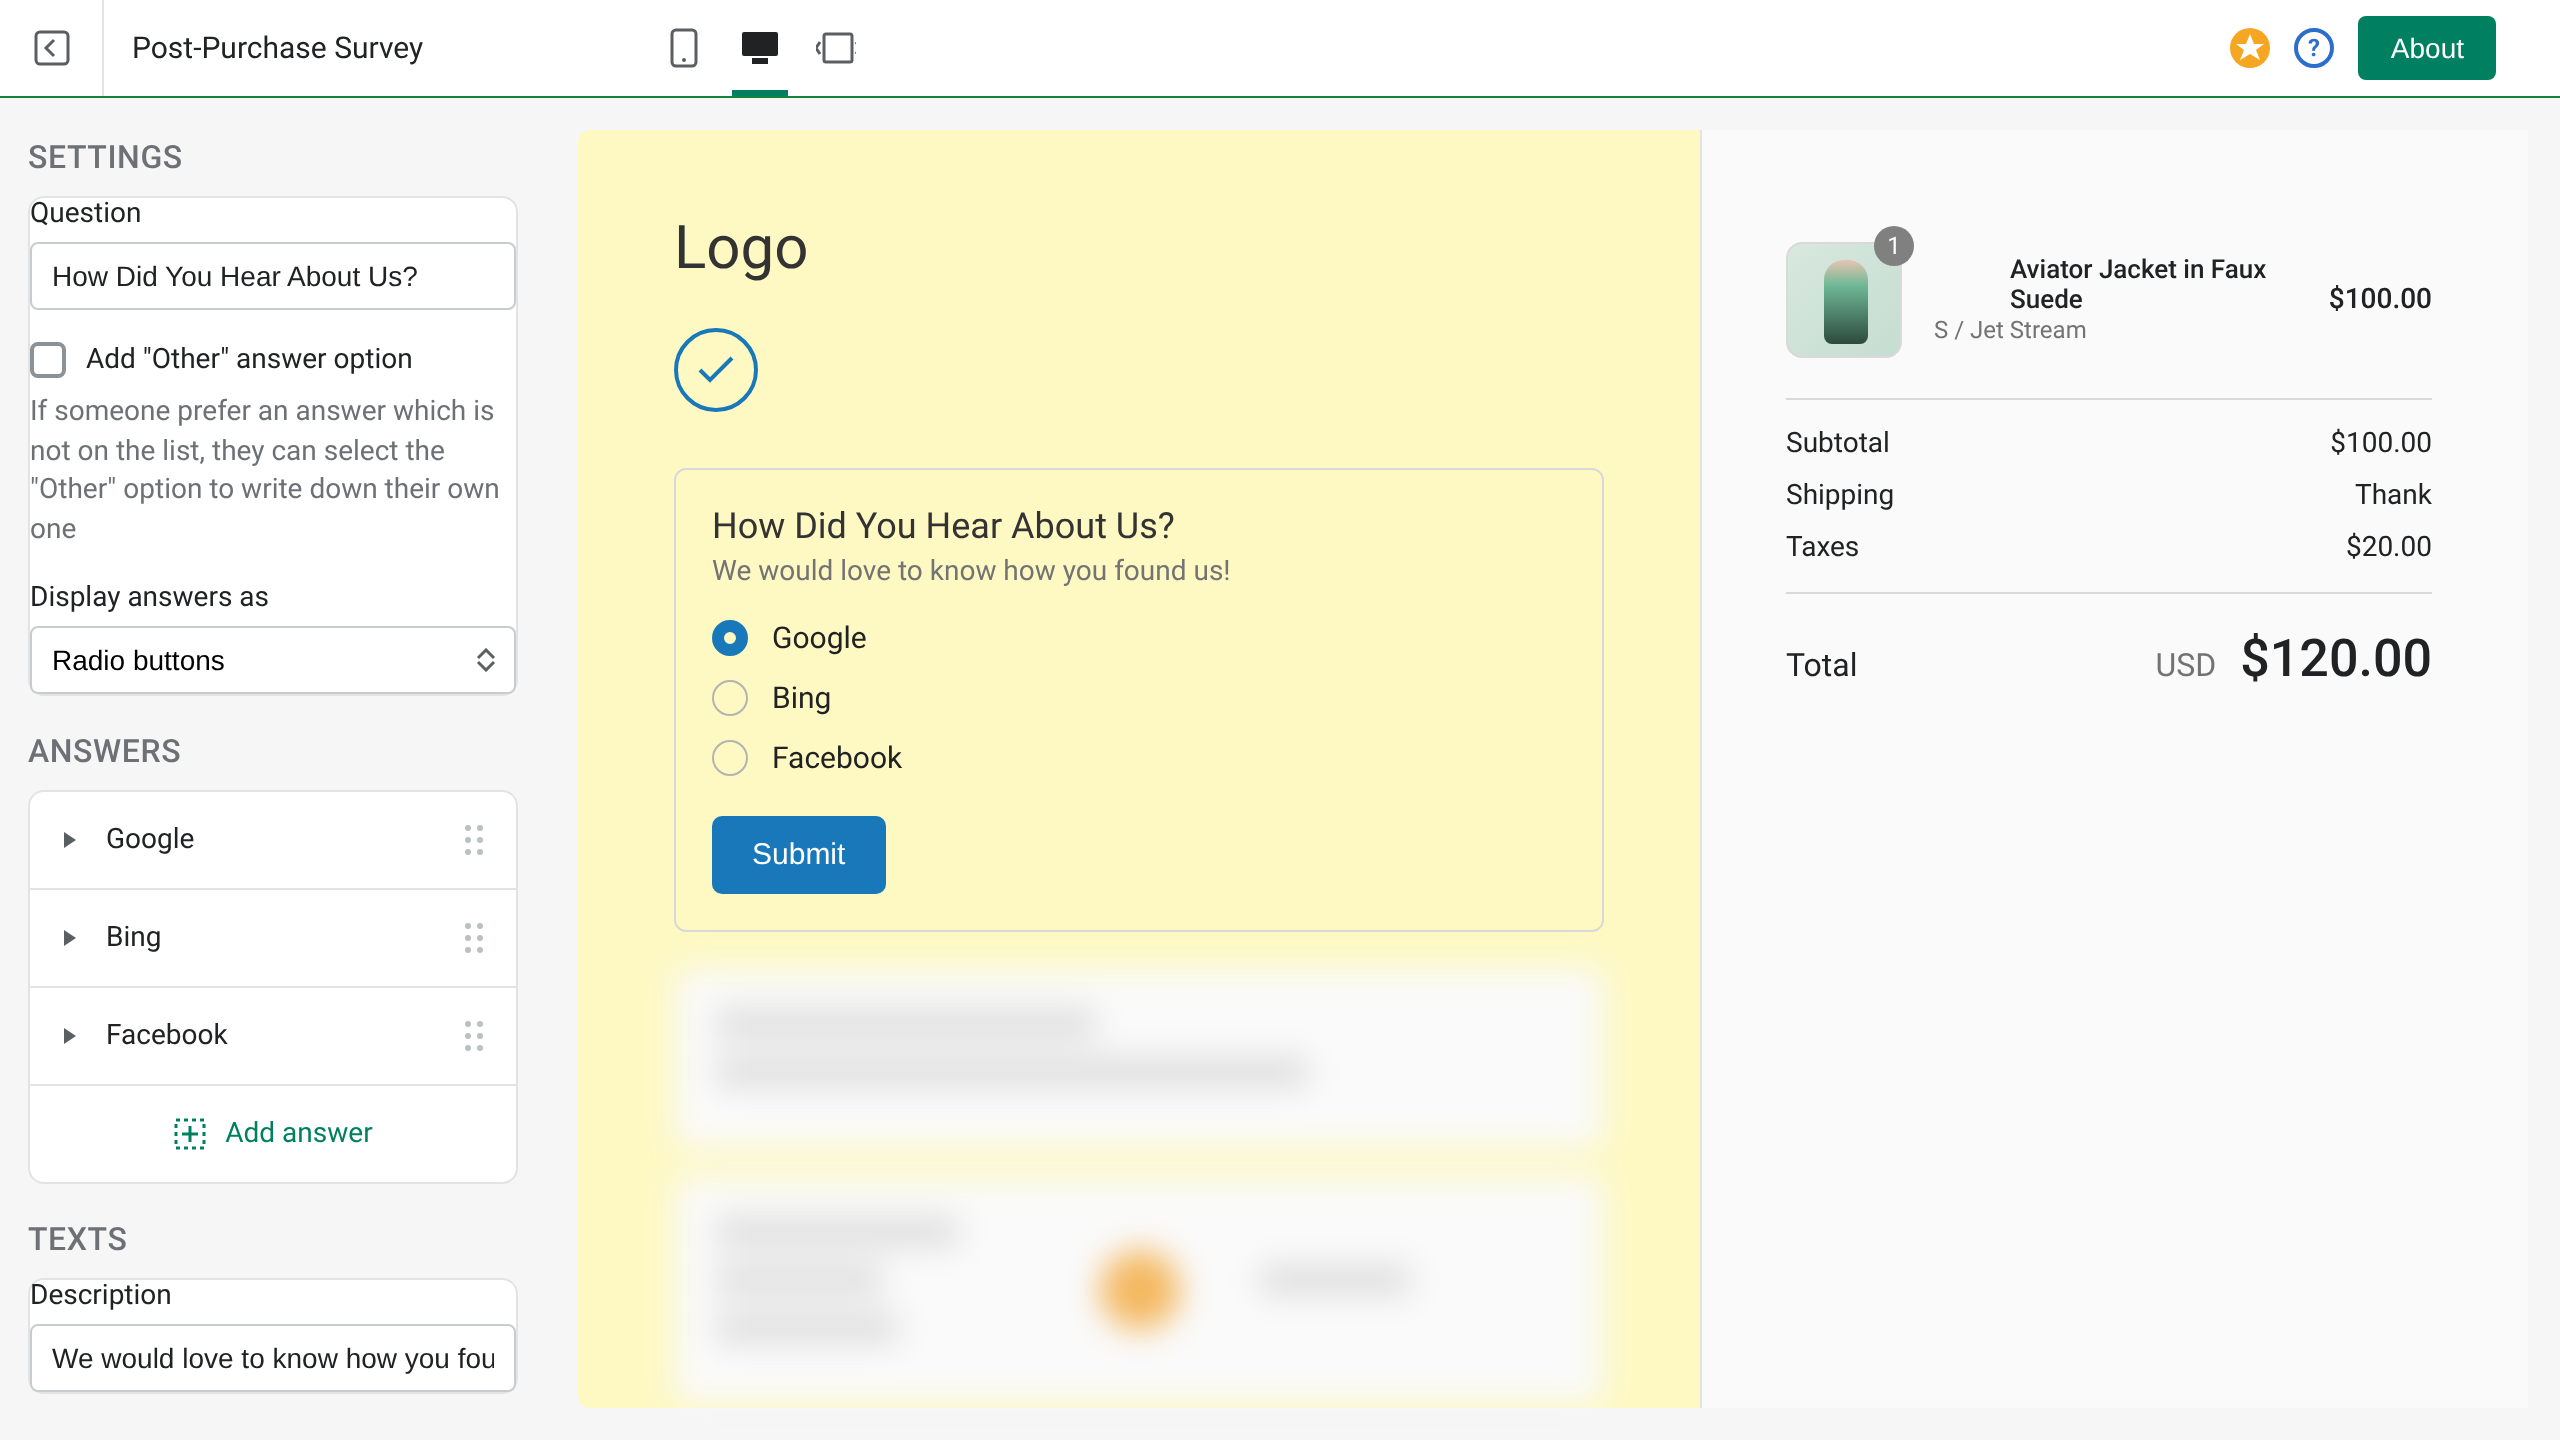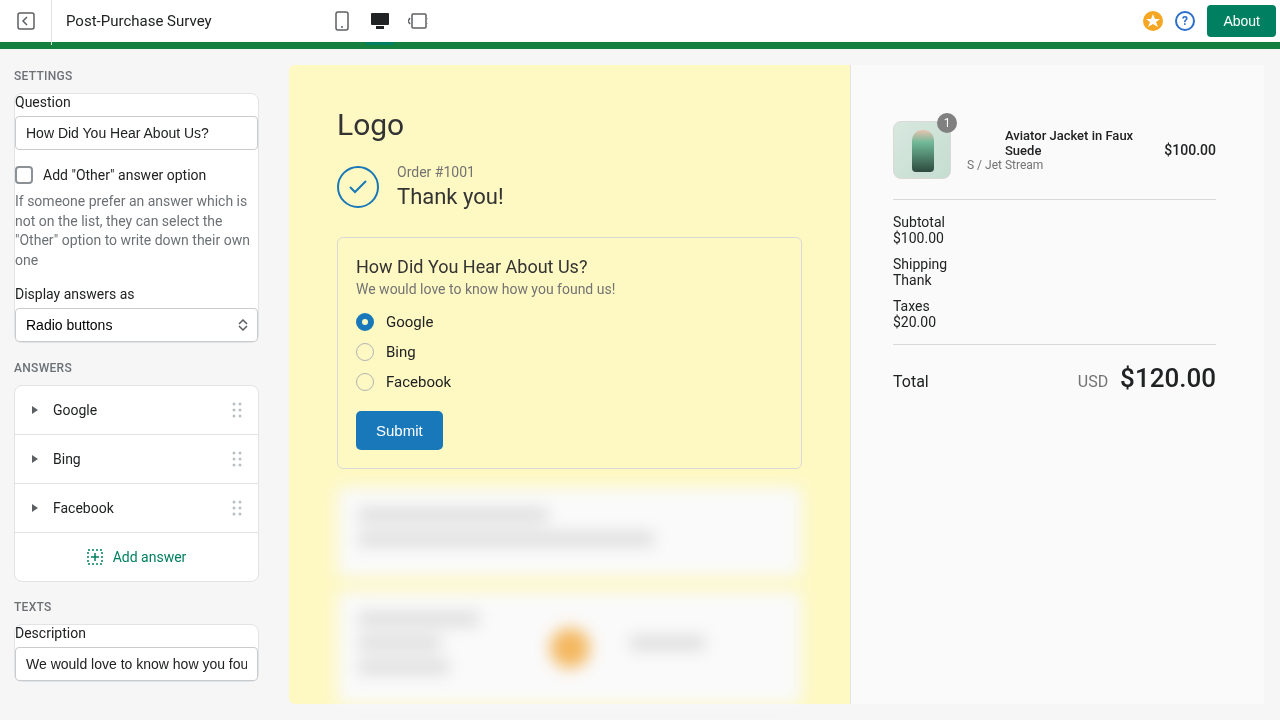--- a/index.html
+++ b/index.html
@@ -1,32 +1,32 @@
 <!DOCTYPE html>
 <html><head>
 <meta charset="utf-8">
 <style>
 * { box-sizing: border-box; margin: 0; padding: 0; }
 body { font-family: -apple-system, BlinkMacSystemFont, "Segoe UI", Roboto, sans-serif; background: #f6f6f7; color: #202223; width: 1280px; height: 720px; overflow: hidden; }
 
-.topbar { height: 49px; background: #fff; border-bottom: 7px solid #15803d; display: flex; align-items: center; padding: 0 4px 0 0; }
+.topbar { height: 49px; background: #fff; border-bottom: 1px solid #15803d; display: flex; align-items: center; padding: 0 32px 0 0; }
 .topbar-back { width: 52px; height: 48px; border-right: 1px solid #e1e3e5; display: flex; align-items: center; justify-content: center; cursor: pointer; }
 .topbar-title { padding-left: 14px; font-size: 15px; color: #202223; flex: 0 0 auto; }
 .topbar-devices { display: flex; gap: 18px; margin-left: 120px; }
 .device-btn { width: 20px; height: 20px; display: flex; align-items: center; justify-content: center; cursor: pointer; position: relative; }
 .device-btn.active::after { content: ""; position: absolute; bottom: -14px; left: -4px; right: -4px; height: 3px; background: #008060; }
 .topbar-spacer { flex: 1; }
 .topbar-right { display: flex; align-items: center; gap: 12px; }
 .star-icon { width: 20px; height: 20px; }
 .help-icon { width: 20px; height: 20px; }
 .save-btn { background: #008060; color: #fff; border: none; border-radius: 4px; padding: 8px 16px; font-size: 14px; font-weight: 500; cursor: pointer; }
 
 .main { display: flex; height: calc(720px - 49px); }
 .sidebar { width: 273px; padding: 16px 14px; overflow-y: auto; }
-.section-label { font-size: 12px; color: #6d7175; font-weight: 500; letter-spacing: 0.3px; margin-bottom: 10px; margin-top: 4px; }
+.section-label { font-size: 16px; color: #6d7175; font-weight: 500; letter-spacing: 0.3px; margin-bottom: 10px; margin-top: 4px; }
 .card { background: #fff; border: 1px solid #e1e3e5; border-radius: 8px; margin-bottom: 18px; }
 .field-label { font-size: 14px; color: #202223; margin-bottom: 6px; display: block; }
 .text-input { width: 100%; border: 1px solid #c9cccf; border-radius: 4px; padding: 8px 10px; font-size: 14px; color: #202223; }
 .checkbox-row { display: flex; align-items: center; gap: 10px; margin-top: 16px; }
 .checkbox { width: 18px; height: 18px; border: 2px solid #8c9196; border-radius: 4px; }
 .checkbox-label { font-size: 14px; }
 .help-text { font-size: 14px; color: #6d7175; line-height: 1.4; margin-top: 8px; }
 .select-wrap { position: relative; margin-top: 6px; }
 .select { width: 100%; border: 1px solid #c9cccf; border-radius: 4px; padding: 8px 10px; font-size: 14px; appearance: none; background: #fff; }
 .select-chevrons { position: absolute; right: 10px; top: 50%; transform: translateY(-50%); display: flex; flex-direction: column; pointer-events:none; }
@@ -64,21 +64,21 @@
 .order-summary { width: 420px; background: #fafafa; padding: 56px 48px 42px 42px; border-left: 1px solid #e1e3e5; }
 .product-row { display: flex; align-items: center; gap: 16px; margin-bottom: 20px; position: relative; }
 .product-img { width: 58px; height: 58px; border: 1px solid #d9d9d9; border-radius: 8px; background: linear-gradient(135deg,#d8e8df 0%, #c5ddd1 100%); position: relative; overflow: hidden; }
 .product-img::after { content:""; position:absolute; left:18px; top:8px; width:22px; height:42px; background: linear-gradient(180deg,#e8c4b0 0%, #6fb897 30%, #2d4a3e 100%); border-radius: 10px 10px 4px 4px; }
 .qty-badge { position: absolute; top: -8px; left: 44px; background: #808080; color: #fff; width: 20px; height: 20px; border-radius: 50%; display: flex; align-items: center; justify-content: center; font-size: 12px; }
 .product-info { flex: 1; }
 .product-name { font-size: 13px; font-weight: 500; margin-left: 38px; }
 .product-variant { font-size: 12px; color: #737373; }
 .product-price { font-size: 14px; font-weight: 500; }
 .summary-divider { border: none; border-top: 1px solid #d9d9d9; margin: 14px 0; }
-.summary-line { display: flex; justify-content: flex-start; font-size: 14px; margin-bottom: 10px; flex-direction: column; }
+.summary-line { display: flex; justify-content: space-between; font-size: 14px; margin-bottom: 10px; }
 .total-line { display: flex; justify-content: space-between; align-items: baseline; margin-top: 18px; }
 .total-label { font-size: 16px; }
 .total-amount { font-size: 26px; font-weight: 500; }
 .total-currency { font-size: 16px; color: #737373; margin-right: 8px; }
 </style>
 </head>
 <body>
 
 <div class="topbar">
   <div class="topbar-back">
@@ -212,24 +212,20 @@
   <div class="preview-area">
     <div class="preview-frame">
       <div class="preview-main">
         <div class="logo-text">Logo</div>
         <div class="order-confirm-row">
           <div class="check-circle">
             <svg width="20" height="16">
                 <path d="M2 8 L7 13 L18 2" fill="none" stroke="#1878b9" stroke-width="2"></path>
               </svg>
           </div>
-          <div>
-            <div class="order-num">Order #1001</div>
-            <div class="thank-you">Thank you!</div>
-          </div>
         </div>
         <div class="survey-box">
           <div class="survey-q">How Did You Hear About Us?</div>
           <div class="survey-desc">We would love to know how you found us!</div>
           <div class="radio-row">
             <div class="radio selected"></div>
             <span class="radio-label">Google</span>
           </div>
           <div class="radio-row">
             <div class="radio"></div>

